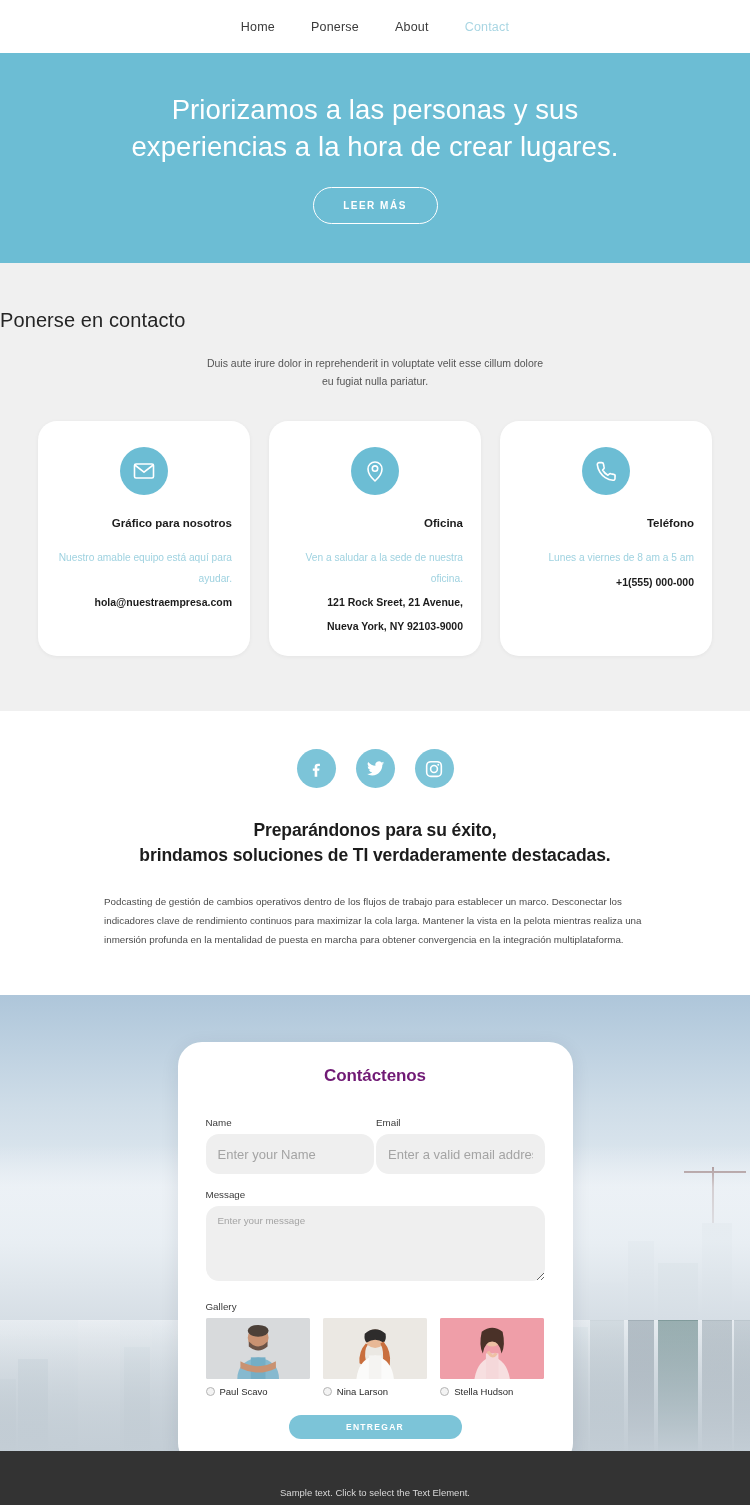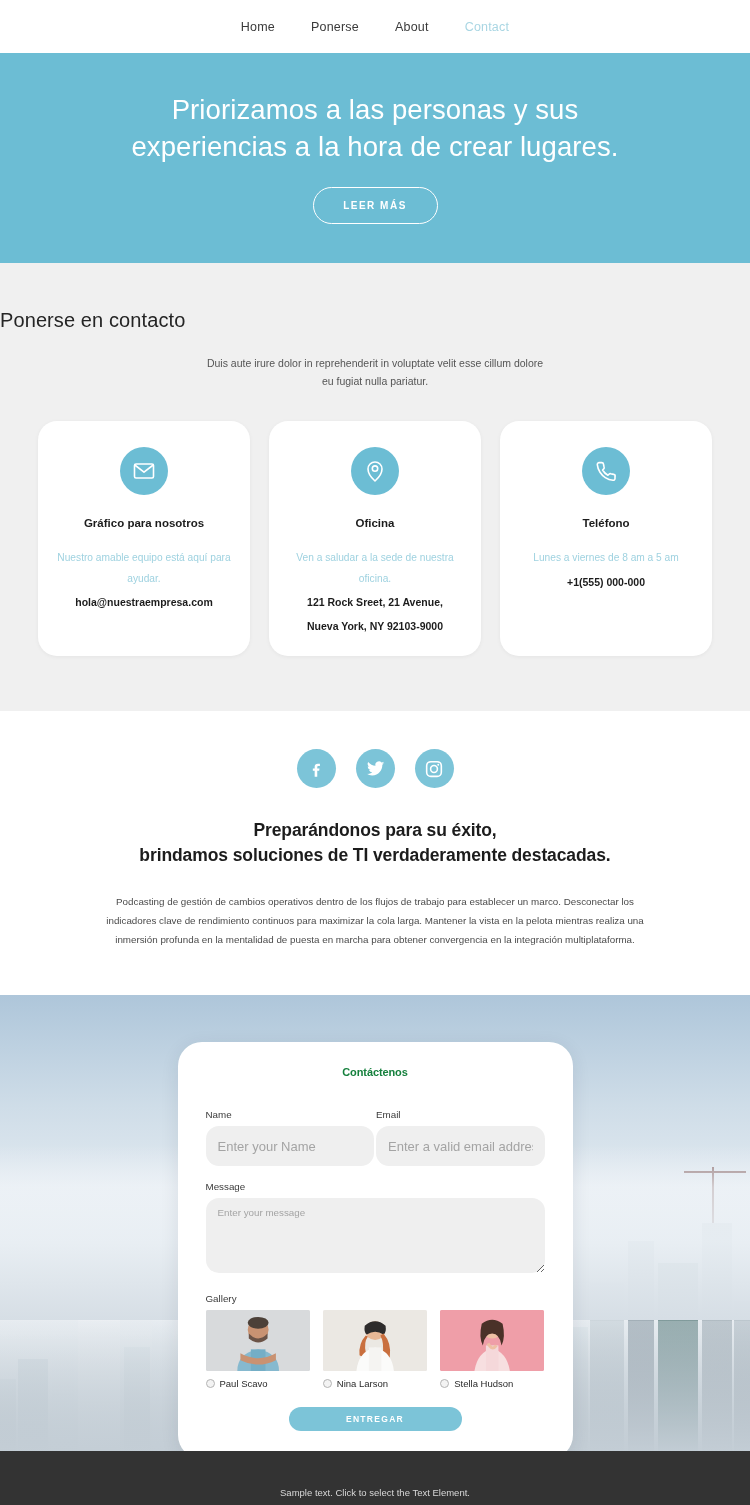--- a/index.html
+++ b/index.html
@@ -86,21 +86,21 @@
     display: flex;
     justify-content: center;
     gap: 19px;
   }
   .card {
     width: 212px;
     min-height: 226px;
     background: #ffffff;
     border-radius: 19px;
     padding: 26px 18px 20px;
-    text-align: center;
+    text-align: right;
     box-shadow: 0 1px 4px rgba(0,0,0,.05);
   }
   .card-icon {
     width: 48px; height: 48px;
     border-radius: 50%;
     background: #6cbdd4;
     margin: 0 auto;
     display: flex; align-items: center; justify-content: center;
   }
   .card-title {
@@ -146,21 +146,21 @@
     text-align: center;
     font-size: 17.5px;
     font-weight: 700;
     color: #1c1c1c;
     line-height: 1.42;
     letter-spacing: -.1px;
   }
   .info-para {
     margin: 24px auto 0;
     width: 542px;
-    text-align: center;
+    text-align: left;
     font-size: 9.8px;
     line-height: 1.95;
     color: #4b4b4b;
   }
 
   
   .form-section {
     position: relative;
     height: 456px;
     overflow: hidden;
@@ -190,23 +190,23 @@
     z-index: 5;
     margin: 47px auto 0;
     width: 395px;
     background: #ffffff;
     border-radius: 24px;
     padding: 24px 28px 28px;
     box-shadow: 0 4px 18px rgba(30,50,70,.10);
   }
   .form-title {
     text-align: center;
-    font-size: 11px;
-    font-weight: 700;
-    color: #15803d;
+    font-size: 17px;
+    font-weight: 700;
+    color: #701a75;
     letter-spacing: -.1px;
   }
   .field-row { display: flex; gap: 2px; margin-top: 31px; }
   .field { flex: 1; }
   .flabel {
     display: block;
     font-size: 9.8px;
     color: #3a3a3a;
     margin-bottom: 6px;
   }

